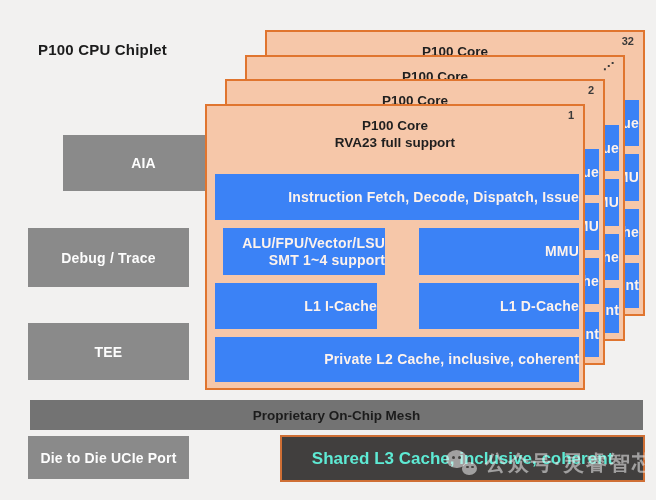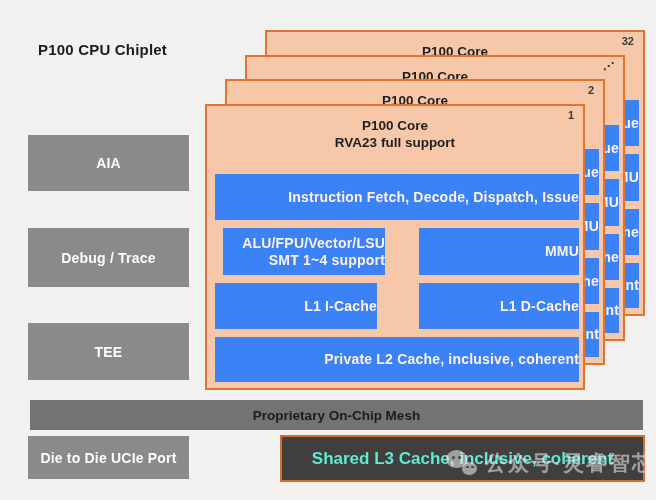--- a/index.html
+++ b/index.html
@@ -17,21 +17,21 @@
     font-size: 15px; font-weight: bold; color: #1c1c1c; letter-spacing: 0.2px;
   }
 
   
   .gray-box {
     position: absolute; left: 28px; width: 161px;
     background: #8a8a8a; color: #fdfdfd;
     display: flex; align-items: center; justify-content: center;
     font-size: 14px; font-weight: bold; letter-spacing: 0.2px;
   }
-  .gb-aia   { top: 135px; height: 56px; }
+  .gb-aia   { top: 135px; height: 56px; margin-left: 35px; }
   .gb-debug { top: 228px; height: 59px; }
   .gb-tee   { top: 323px; height: 57px; }
   .gb-ucie  { top: 436px; height: 43px; }
 
   
   .core-card {
     position: absolute; width: 380px; height: 286px;
     background: #f6c7a9; border: 2px solid #e0752f;
   }
   .card-pos-32   { left: 265px; top: 30px; }

